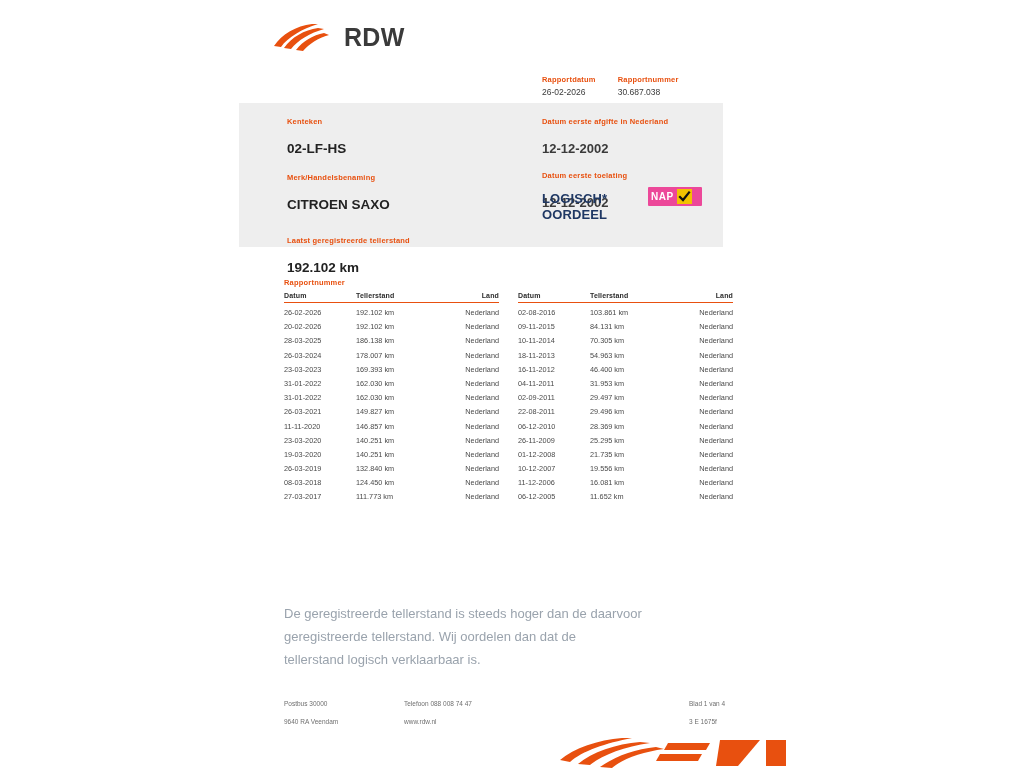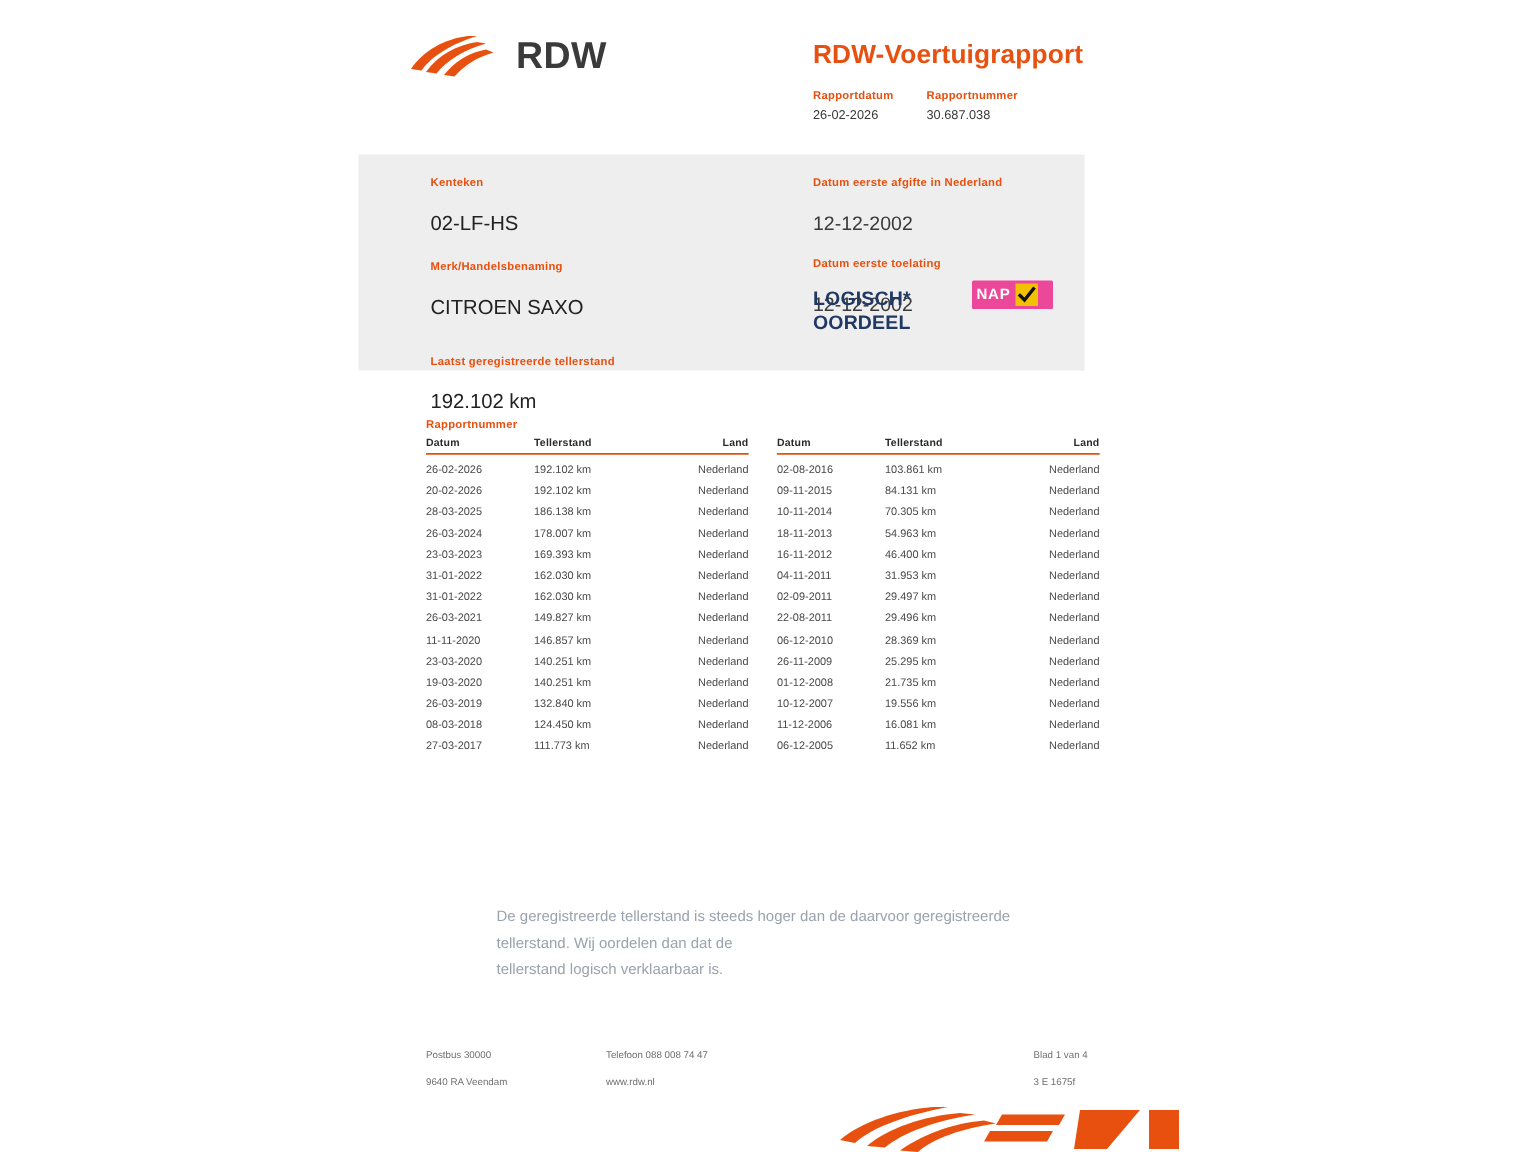--- a/index.html
+++ b/index.html
@@ -43,21 +43,21 @@
   .report-title {
     position: absolute;
     left: 542px; top: 26px;
     font-size: 17.5px;
     font-weight: bold;
     color: #e8500f;
     letter-spacing: 0.1px;
   }
   .meta-row {
     position: absolute;
-    left: 542px; top: 59px;
+    left: 542px; top: 75px;
     display: flex;
     gap: 22px;
   }
   .meta-block { display: block; }
   .meta-label {
     font-size: 7.5px;
     font-weight: bold;
     color: #e8500f;
     letter-spacing: 0.2px;
     display: block;
@@ -85,20 +85,21 @@
     font-weight: bold;
     color: #e8500f;
     letter-spacing: 0.2px;
     margin: 0 0 2px 0;
   }
   .f-value {
     font-size: 13.5px;
     color: #222;
     margin: 15px 0 15px 0;
     line-height: 1.25;
+    font-weight: bold;
   }
   .f-value.small { font-size: 13px; margin-bottom: 14px; color: #3a3a3a; }
 
   .sum-left .odo-label { margin-top: 22px; }
 
   .verdict {
     position: absolute;
     left: 303px; top: 88px;
     font-size: 13px;
     font-weight: bold;
@@ -183,25 +184,24 @@
     width: 430px;
   }
   .footnote-title {
     font-size: 9.5px;
     font-weight: bold;
     color: #e8500f;
     margin-bottom: 8px;
     letter-spacing: 0.1px;
   }
   .footnote-body {
-    font-size: 10px;
+    font-size: 13px;
     color: #9aa3ad;
     line-height: 1.75;
     max-width: 415px;
-    margin-left: 47px;
   }
 
   
   .footer {
     position: absolute;
     left: 284px; top: 700px;
     width: 450px;
     font-size: 6.5px;
     color: #6f6f6f;
   }
@@ -231,21 +231,20 @@
           <g fill="#e8500f">
             <path d="M2 26 C 10 14, 24 6, 40 4 L 46 4 C 30 9, 16 17, 9 27 Z"></path>
             <path d="M12 28 C 20 17, 32 10, 46 8 L 52 9 C 38 13, 26 20, 19 29 Z"></path>
             <path d="M24 30 C 31 21, 41 15, 52 13 L 57 15 C 46 18, 37 24, 31 31 Z"></path>
           </g>
         </svg>
       </span>
       <span class="logo-text">RDW</span>
     </div>
 
-    <div class="report-title">RDW-Voertuigrapport</div>
 
     <div class="meta-row">
       <div class="meta-block">
         <span class="meta-label">Rapportdatum</span>
         <span class="meta-value">26-02-2026</span>
       </div>
       <div class="meta-block num">
         <span class="meta-label">Rapportnummer</span>
         <span class="meta-value">30.687.038</span>
       </div>

